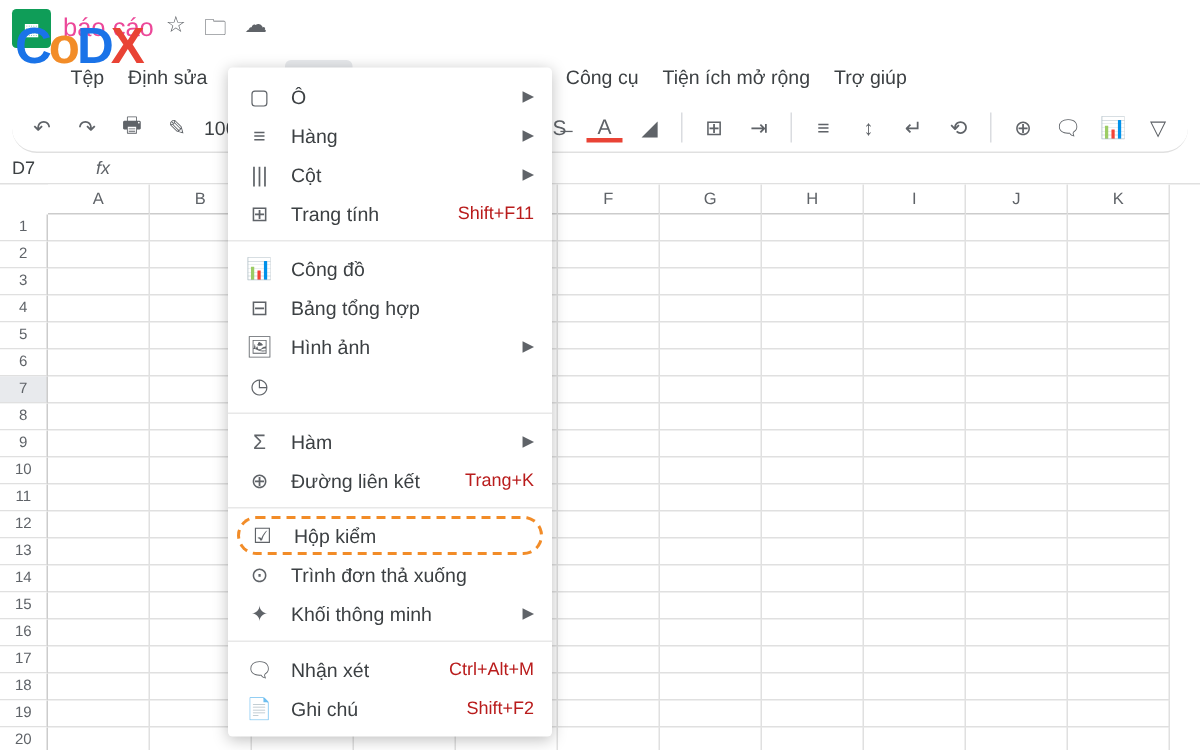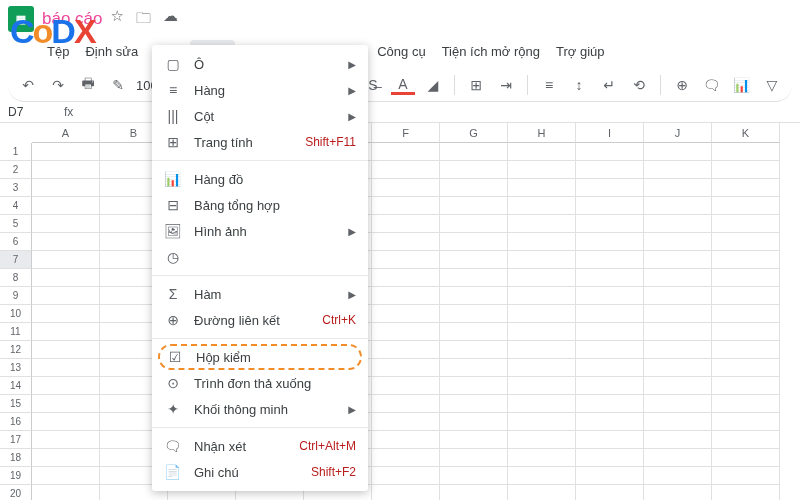--- a/index.html
+++ b/index.html
@@ -10,21 +10,21 @@
 .title-icons{display:flex;gap:12px;color:#5f6368;font-size:15px}
 .menubar{display:flex;gap:2px;padding:2px 8px 6px 40px}
 .menubar span{padding:4px 7px;border-radius:4px;cursor:pointer;font-size:13px}
 .menubar span.active{background:#e8eaed}
 .toolbar{display:flex;align-items:center;padding:4px 8px;gap:6px;border-bottom:1px solid #e0e0e0;background:#fff;margin:0 8px;border-radius:20px}
 .tb-btn{width:24px;height:24px;display:flex;align-items:center;justify-content:center;color:#5f6368;font-size:14px;cursor:pointer}
 .tb-sep{width:1px;height:20px;background:#dadce0;margin:0 3px}
 .zoom{font-size:13px;color:#3c4043}
 .namebox-row{display:flex;align-items:center;border-bottom:1px solid #e0e0e0;padding:3px 8px;gap:8px}
 .namebox{width:48px;font-size:12px;color:#3c4043}
-.fx{color:#5f6368;font-size:12px}
+.fx{font-style:italic;color:#5f6368;font-size:12px}
 .grid{position:relative}
 .col-headers{display:flex;margin-left:32px}
 .col-h{width:68px;height:20px;border-right:1px solid #e0e0e0;border-bottom:1px solid #ccc;text-align:center;font-size:11px;color:#5f6368;line-height:20px;background:#fff}
 .rows{}
 .row{display:flex}
 .row-h{width:32px;height:18px;border-right:1px solid #ccc;border-bottom:1px solid #e0e0e0;text-align:center;font-size:10px;color:#5f6368;line-height:18px;background:#fff}
 .cell{width:68px;height:18px;border-right:1px solid #e0e0e0;border-bottom:1px solid #e0e0e0}
 .row.sel .row-h{background:#e8eaed}
 .dropdown{position:absolute;left:152px;top:45px;width:216px;background:#fff;box-shadow:0 2px 10px rgba(0,0,0,0.25);border-radius:3px;padding:6px 0;z-index:100}
 .dd-item{display:flex;align-items:center;padding:5px 12px;gap:12px;cursor:pointer;font-size:13px;color:#3c4043}
@@ -421,21 +421,21 @@
       <span class="dd-sub">▶</span>
     </div>
     <div class="dd-item">
       <span class="dd-icon">⊞</span>
       <span class="dd-label">Trang tính</span>
       <span class="dd-short">Shift+F11</span>
     </div>
     <div class="dd-sep"></div>
     <div class="dd-item">
       <span class="dd-icon">📊</span>
-      <span class="dd-label">Hàng đồ</span>
+      <span class="dd-label">Công đồ</span>
     </div>
     <div class="dd-item">
       <span class="dd-icon">⊟</span>
       <span class="dd-label">Bảng tổng hợp</span>
     </div>
     <div class="dd-item">
       <span class="dd-icon">🖼</span>
       <span class="dd-label">Hình ảnh</span>
       <span class="dd-sub">▶</span>
     </div>
@@ -444,21 +444,21 @@
     </div>
     <div class="dd-sep"></div>
     <div class="dd-item">
       <span class="dd-icon">Σ</span>
       <span class="dd-label">Hàm</span>
       <span class="dd-sub">▶</span>
     </div>
     <div class="dd-item">
       <span class="dd-icon">⊕</span>
       <span class="dd-label">Đường liên kết</span>
-      <span class="dd-short">Ctrl+K</span>
+      <span class="dd-short">Trang+K</span>
     </div>
     <div class="dd-sep"></div>
     <div class="dd-item highlight">
       <span class="dd-icon">☑</span>
       <span class="dd-label">Hộp kiểm</span>
     </div>
     <div class="dd-item">
       <span class="dd-icon">⊙</span>
       <span class="dd-label">Trình đơn thả xuống</span>
     </div>

